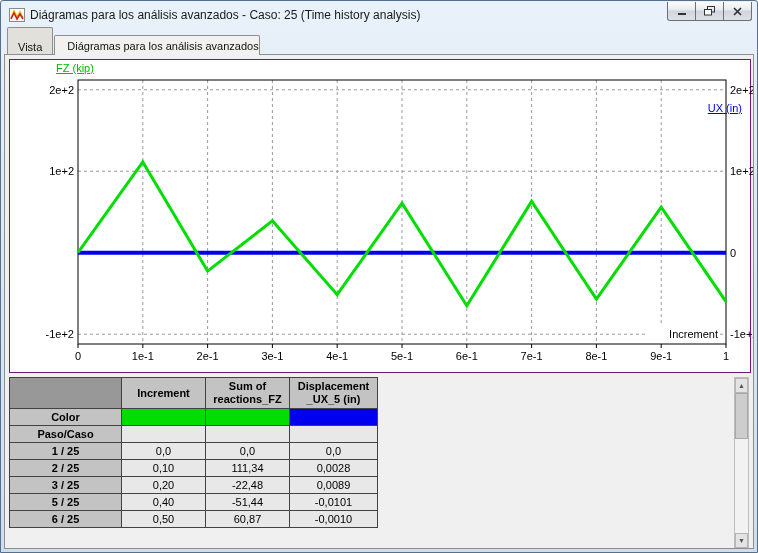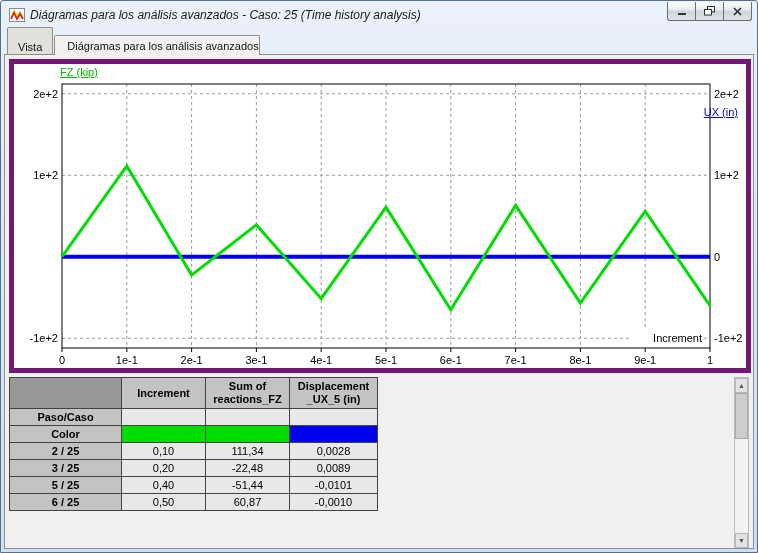--- a/index.html
+++ b/index.html
@@ -11,21 +11,21 @@
     border-radius: 3px 3px 0 0;
     background: linear-gradient(#e9f1fa, #cfdeee);
     padding: 0 3px 3px 3px;
     display: flex; flex-direction: column;
     overflow: hidden;
   }
 
   
   .titlebar { height: 27px; display: flex; align-items: center; padding: 0 2px 0 5px; flex: 0 0 auto; }
   .app-icon { width: 16px; height: 16px; margin-right: 5px; flex: 0 0 auto; }
-  .title-text { font-size: 12px; color: #1a1a1a; white-space: nowrap; overflow: hidden; flex: 1 1 auto; font-style: italic; }
+  .title-text { font-size: 12px; color: #1a1a1a; white-space: nowrap; overflow: hidden; flex: 1 1 auto; }
   .win-controls { display: flex; flex: 0 0 auto; margin-top: -6px; }
   .wbtn {
     width: 29px; height: 19px;
     border: 1px solid #6e6e6e; border-top: none;
     background: linear-gradient(#fdfdfd, #e5e9ee 45%, #cfd5dc 50%, #dde2e8);
     display: flex; align-items: center; justify-content: center;
     margin-left: -1px; cursor: default;
   }
   .wbtn:first-child { border-radius: 0 0 0 3px; }
   .wbtn:last-child { border-radius: 0 0 3px 0; }
@@ -54,23 +54,24 @@
     border: 1px solid #8e8e8e;
     background: #f0f0f0;
     position: relative; z-index: 2;
     overflow: hidden;
   }
 
   
   .chart-panel {
     margin: 4px;
     width: 742px; height: 314px;
-    border: 5px solid #701a75;
+    border: 1px solid #701a75;
     background: #ffffff;
     position: relative;
+    padding-left: 20px;
   }
   .axis-title { position: absolute; top: 2px; font-size: 11px; text-decoration: underline; }
   .axis-title.left { left: 46px; }
   .axis-title.right { right: 8px; margin-top: 40px; }
   #chart-svg { display: block; }
   #chart-svg text { font-family: "Liberation Sans", sans-serif; font-size: 11px; fill: #000; }
 
   
   .bottom { margin: 1px 4px 0 4px; position: relative; height: 172px; overflow: hidden; }
   table.grid { border-collapse: collapse; table-layout: fixed; background: #e8e8e8; }
@@ -213,30 +214,36 @@
         <tbody>
             <tr class="header-row">
           <td class="corner"></td>
           <td class="hdr">Increment</td>
           <td class="hdr">Sum of
 reactions_FZ</td>
           <td class="hdr">Displacement
 _UX_5 (in)</td>
         </tr>
         <tr>
+          <td class="rowhdr">Color</td>
+          <td class="cell" style="background: rgb(0, 221, 0);"></td>
+          <td class="cell" style="background: rgb(0, 221, 0);"></td>
+          <td class="cell" style="background: rgb(0, 0, 238);"></td>
+        </tr>
+        <tr>
           <td class="rowhdr">Paso/Caso</td>
           <td class="cell"></td>
           <td class="cell"></td>
           <td class="cell"></td>
         </tr>
         <tr>
-          <td class="rowhdr">Color</td>
-          <td class="cell" style="background: rgb(0, 221, 0);"></td>
-          <td class="cell" style="background: rgb(0, 221, 0);"></td>
-          <td class="cell" style="background: rgb(0, 0, 238);"></td>
+          <td class="rowhdr">1 / 25</td>
+          <td class="cell">0,0</td>
+          <td class="cell">0,0</td>
+          <td class="cell">0,0</td>
         </tr>
         <tr>
           <td class="rowhdr">2 / 25</td>
           <td class="cell">0,10</td>
           <td class="cell">111,34</td>
           <td class="cell">0,0028</td>
         </tr>
         <tr>
           <td class="rowhdr">3 / 25</td>
           <td class="cell">0,20</td>

